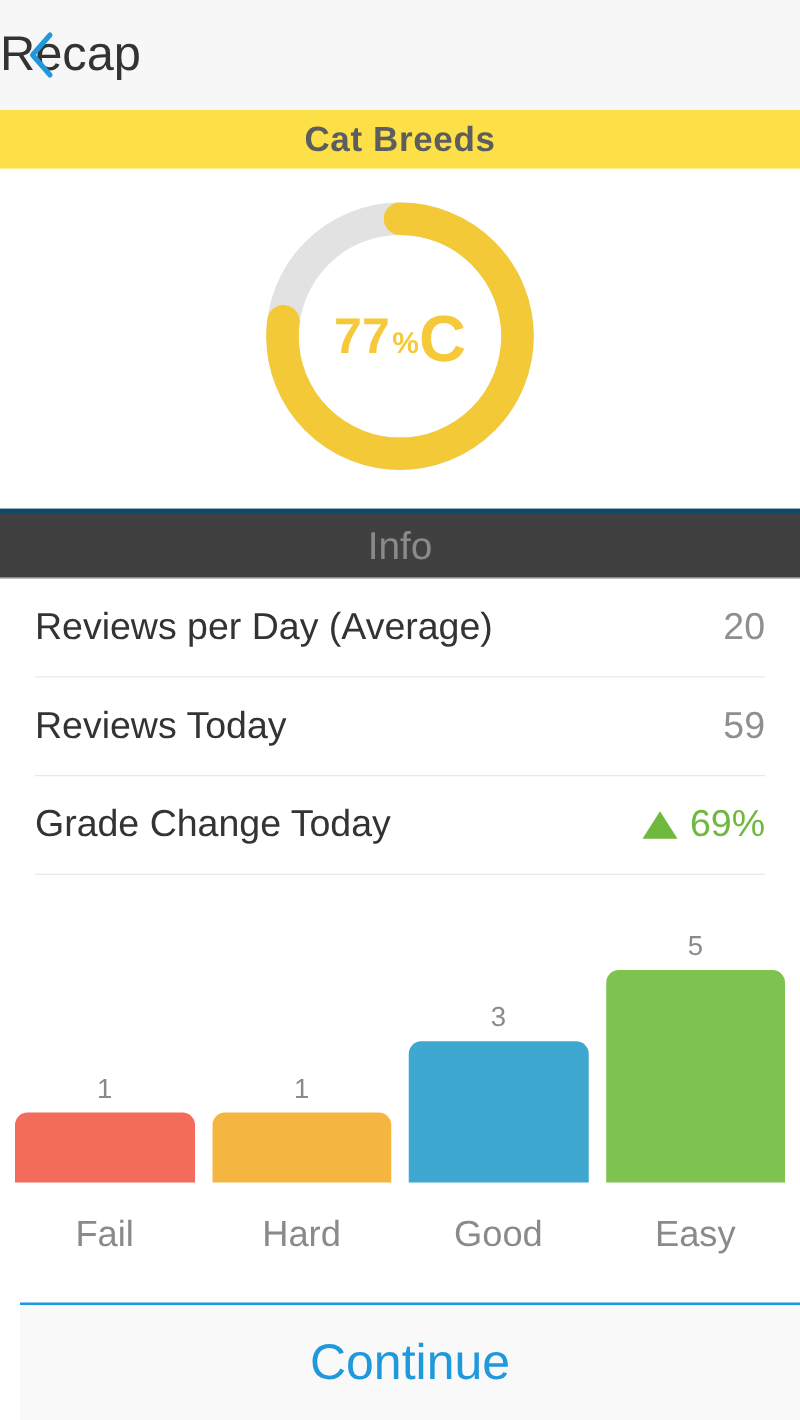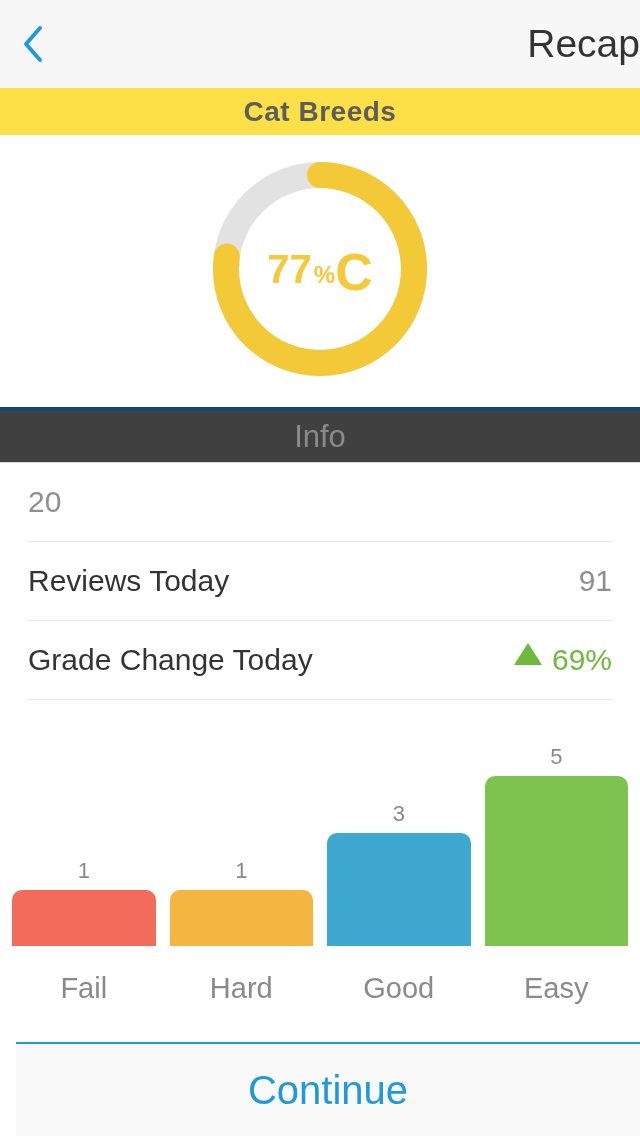--- a/index.html
+++ b/index.html
@@ -1,37 +1,37 @@
 <!DOCTYPE html>
 <html><head>
 <meta charset="utf-8">
 <style>
   * { box-sizing: border-box; margin: 0; padding: 0; }
   html, body { width: 640px; height: 1136px; font-family: "Helvetica Neue", Helvetica, Arial, sans-serif; font-weight: 300; background: #fff; color: #333; }
-  .header { height: 88px; background: #f7f7f7; position: relative; display: flex; align-items: center; justify-content: flex-end; }
+  .header { height: 88px; background: #f7f7f7; position: relative; display: flex; align-items: center; justify-content: flex-start; }
   .back { position: absolute; left: 20px; top: 50%; transform: translateY(-50%); width: 24px; height: 40px; }
   .back svg { width: 24px; height: 40px; }
   .title { font-size: 39px; color: #333; font-weight: 300; }
   .subtitle-bar { background: #fde047; text-align: center; padding: 8px 0 7px 0; }
   .subtitle { font-family: Arial, sans-serif; font-size: 28px; font-weight: 700; color: #5d5d5d; letter-spacing: 0.5px; }
   .donut-wrap { background: #fff; display: flex; justify-content: center; padding: 24px 0 28px 0; }
   .donut { position: relative; width: 220px; height: 220px; }
   .donut svg { transform: rotate(-90deg); }
   .donut-center { position: absolute; inset: 0; display: flex; flex-direction: row; align-items: center; justify-content: center; }
   .pct-line { color: #f5c93a; font-weight: 700; display: flex; align-items: baseline; line-height: 1; }
   .pct-num { font-size: 40px; }
   .pct-sym { font-size: 24px; margin-left: 2px; }
   .grade { color: #f5c93a; font-size: 52px; font-weight: 700; line-height: 1; margin-top: 6px; }
   .info-header { background: #404040; text-align: center; font-size: 31px; color: #8a8a8a; padding: 8px 0 7px 0; border-top: 4px solid #0c4a6e; border-bottom: 1px solid #d8d8d8; font-weight: 300; }
   .rows { padding: 0 28px; }
   .row { display: flex; justify-content: space-between; align-items: center; padding: 22px 0; border-bottom: 1px solid #e7e7e7; font-size: 30px; font-weight: 300; }
   .row:last-child { border-bottom: 1px solid #e7e7e7; }
   .row-label { color: #333; }
   .row-value { color: #8f8f8f; }
-  .row-value.green { color: #6fb93f; display: inline-flex; align-items: flex-start; }
+  .row-value.green { color: #6fb93f; display: inline-flex; align-items: center; }
   .tri-up { width: 0; height: 0; border-left: 14px solid transparent; border-right: 14px solid transparent; border-bottom: 22px solid #6fb93f; margin-right: 10px; }
   .chart { padding: 46px 12px 0 12px; }
   .bars { display: flex; align-items: flex-end; height: 200px; gap: 14px; }
   .barcol { flex: 1; display: flex; flex-direction: column; align-items: center; }
   .barlabel-top { font-size: 22px; color: #8a8a8a; margin-bottom: 6px; font-weight: 300; }
   .bar { width: 100%; border-radius: 10px 10px 0 0; }
   .axis { display: flex; margin-top: 26px; gap: 14px; }
   .axis > div { flex: 1; text-align: center; font-size: 29px; color: #8a8a8a; font-weight: 300; }
   .footer { position: absolute; bottom: 0; left: 16px; right: 0; height: 94px; border-top: 2px solid #1f99dc; background: #f9f9f9; display: flex; align-items: center; justify-content: center; }
   .continue { color: #1f99dc; font-size: 40px; font-weight: 300; }
@@ -65,25 +65,26 @@
       </div>
       <div class="grade">C</div>
     </div>
   </div>
 </div>
 
 <div class="info-header">Info</div>
 
 <div class="rows">
   <div class="row">
+    <span class="row-label">Reviews per Day (Average)</span>
     <span class="row-value">20</span>
   </div>
   <div class="row">
     <span class="row-label">Reviews Today</span>
-    <span class="row-value">91</span>
+    <span class="row-value">59</span>
   </div>
   <div class="row">
     <span class="row-label">Grade Change Today</span>
     <span class="row-value green">
       <span class="tri-up"></span>
       <span>69%</span>
     </span>
   </div>
 </div>
 

